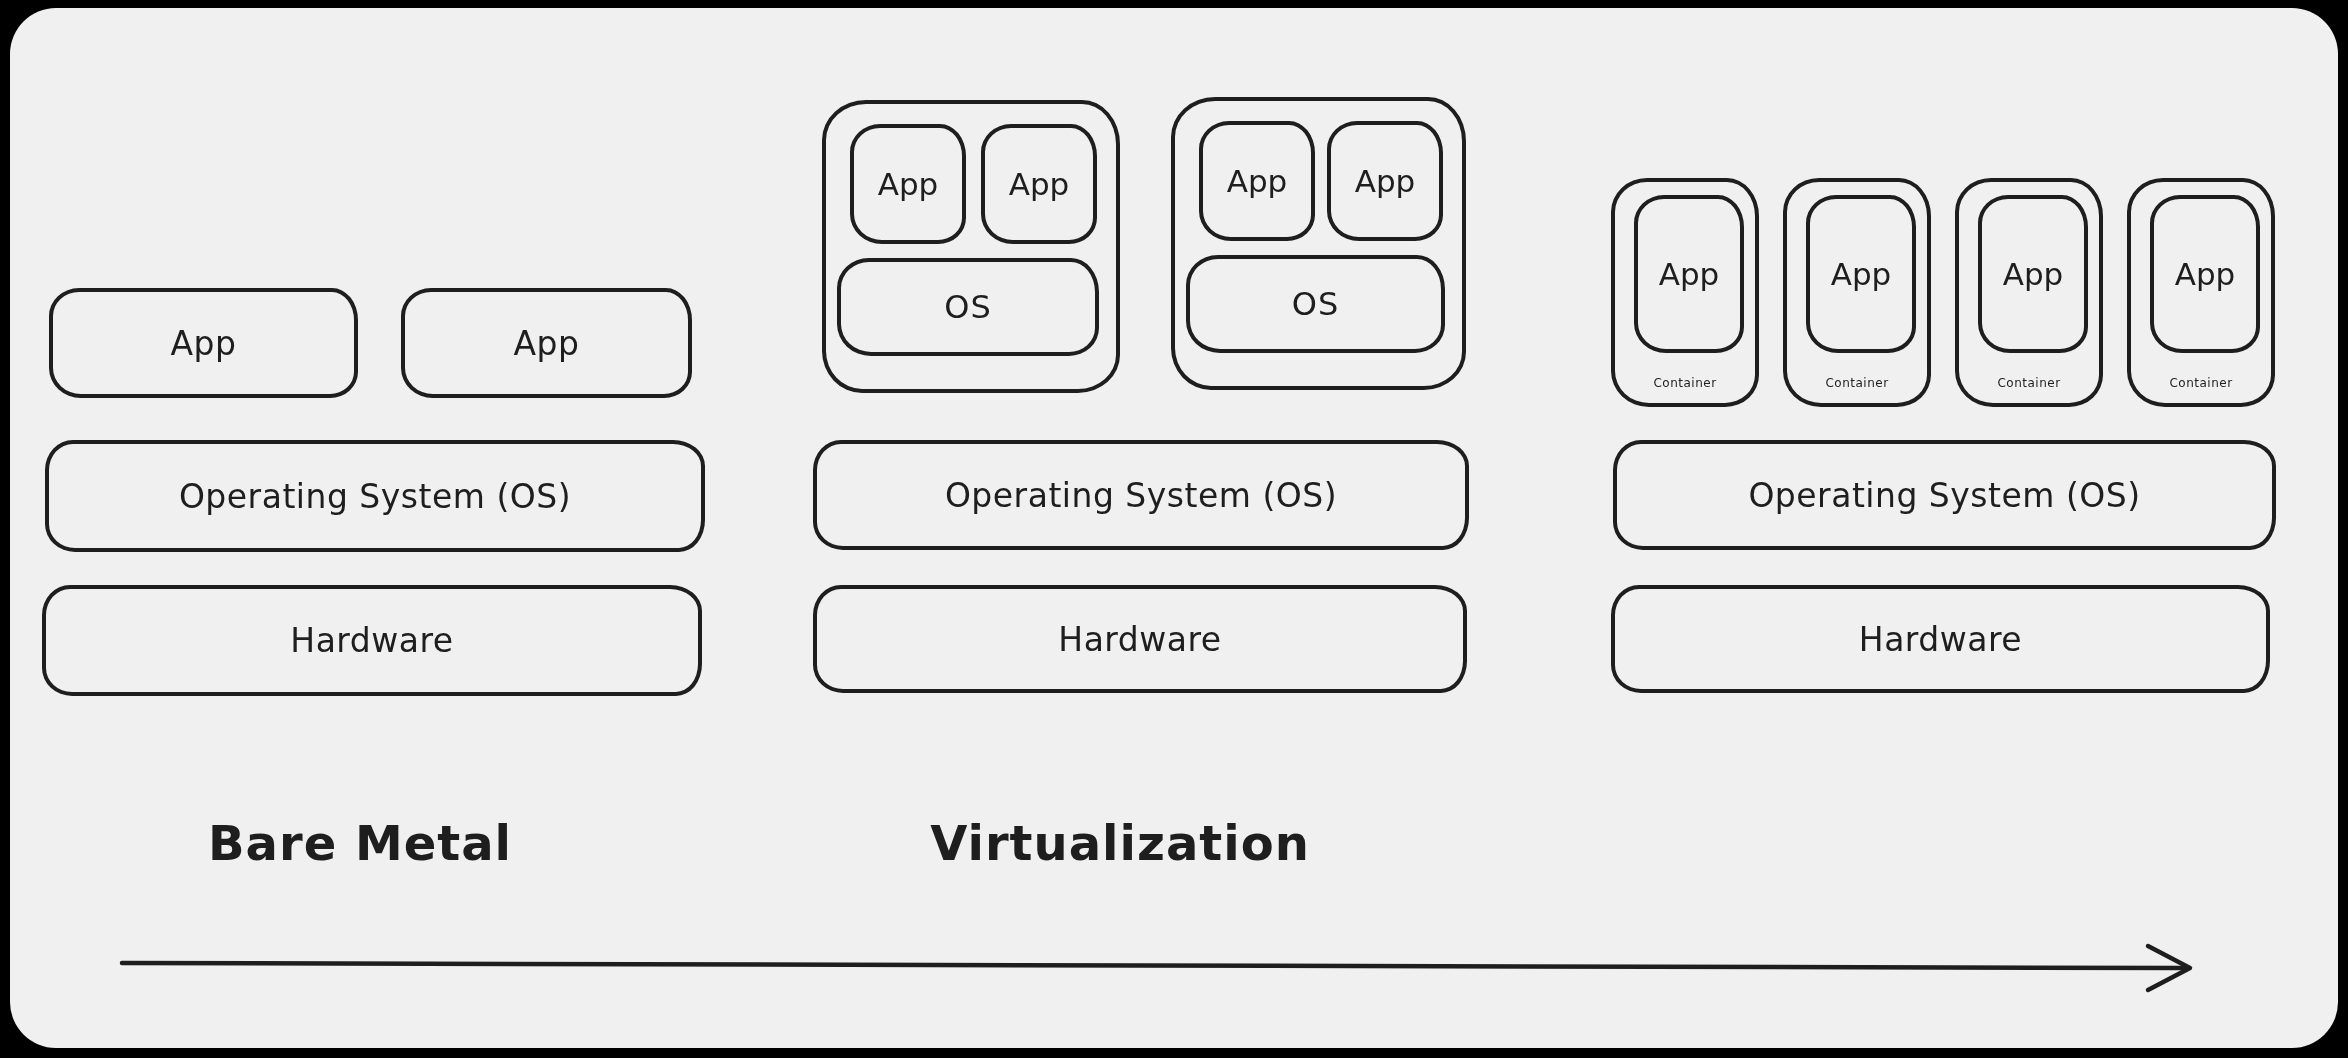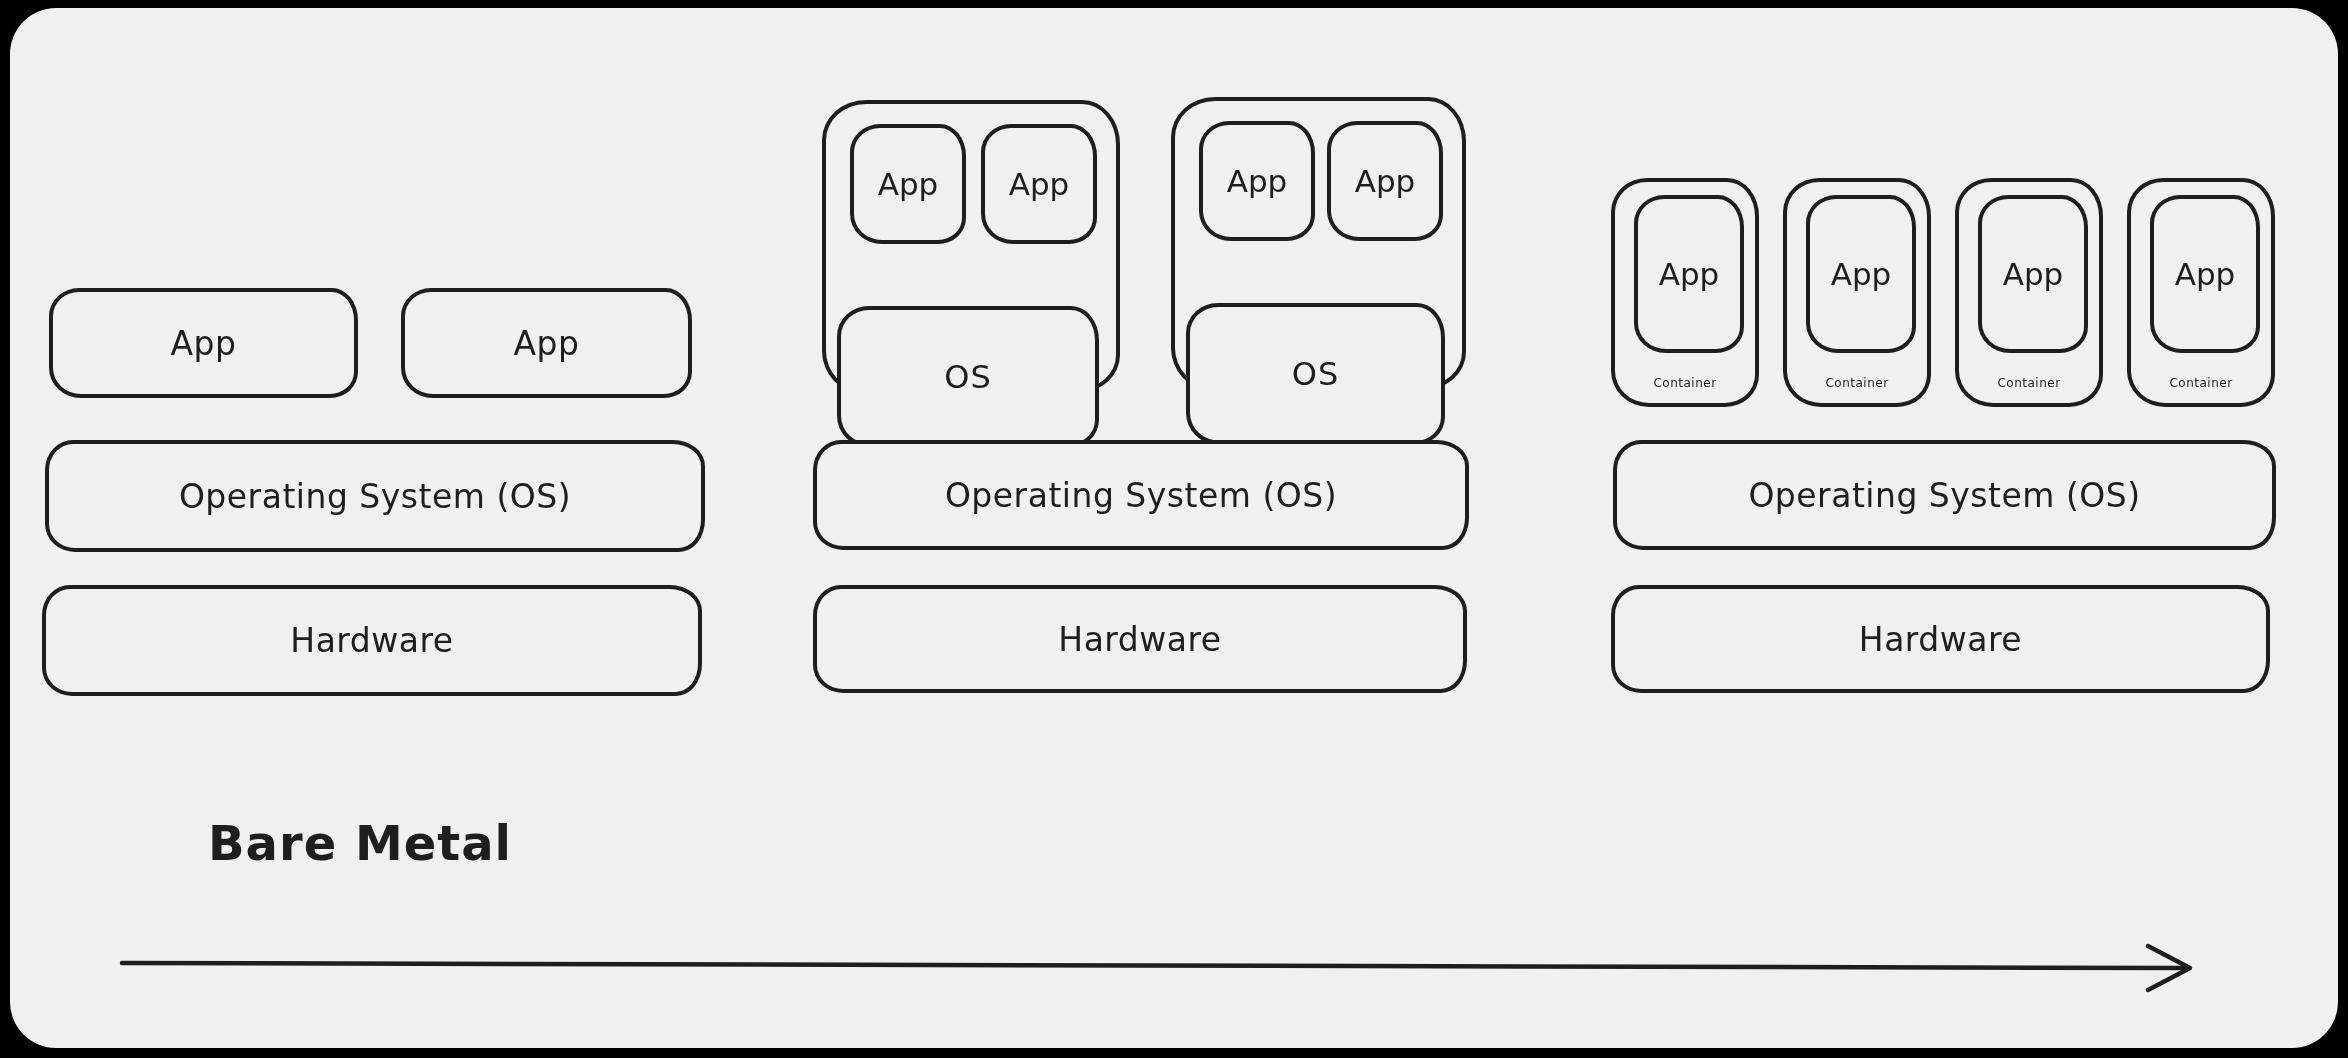--- a/index.html
+++ b/index.html
@@ -42,24 +42,24 @@
   .vm{position:absolute;box-sizing:border-box;border:4px solid var(--stroke);background:var(--panel);}
   .vm-app{
     position:absolute;top:20px;width:116px;height:120px;
     box-sizing:border-box;border:4px solid var(--stroke);background:var(--panel);
     border-radius:30px 26px 28px 32px / 28px 32px 26px 30px;
     display:flex;align-items:center;justify-content:center;font-size:31px;
   }
   .vm-app.a{left:24px;}
   .vm-app.b{right:19px;}
   .vm-os{
-    position:absolute;left:11px;right:17px;top:154px;height:142px;
+    position:absolute;left:11px;right:17px;top:154px;height:98px;
     box-sizing:border-box;border:4px solid var(--stroke);background:var(--panel);
     border-radius:32px 28px 30px 34px / 30px 34px 28px 32px;
-    display:flex;align-items:center;justify-content:center;font-size:32px;letter-spacing:1px;margin-top:48px;
+    display:flex;align-items:center;justify-content:center;font-size:32px;letter-spacing:1px;
   }
   .container-box{
     position:absolute;top:178px;width:148px;height:229px;
     box-sizing:border-box;border:4px solid var(--stroke);background:var(--panel);
   }
   .c-app{
     position:absolute;left:19px;top:13px;width:110px;height:158px;
     box-sizing:border-box;border:4px solid var(--stroke);background:var(--panel);
     border-radius:30px 26px 28px 32px / 28px 32px 26px 30px;
     display:flex;align-items:center;justify-content:center;font-size:31px;
@@ -94,20 +94,21 @@
     <div class="vm-app b">App</div>
     <div class="vm-os">OS</div>
   </div>
   <div class="vm r-vm" style="left:1171px;top:97px;width:295px;height:293px;">
     <div class="vm-app a">App</div>
     <div class="vm-app b">App</div>
     <div class="vm-os">OS</div>
   </div>
   <div class="box r-lg" style="left:813px;top:440px;width:656px;height:110px;">Operating System (OS)</div>
   <div class="box r-lg" style="left:813px;top:585px;width:654px;height:108px;">Hardware</div>
+  <div class="col-label" style="left:890px;">Virtualization</div>
 
   <div class="container-box r-ct" style="left:1611px;">
     <div class="c-app">App</div>
     <div class="c-caption">Container</div>
   </div>
   <div class="container-box r-ct" style="left:1783px;">
     <div class="c-app">App</div>
     <div class="c-caption">Container</div>
   </div>
   <div class="container-box r-ct" style="left:1955px;">

